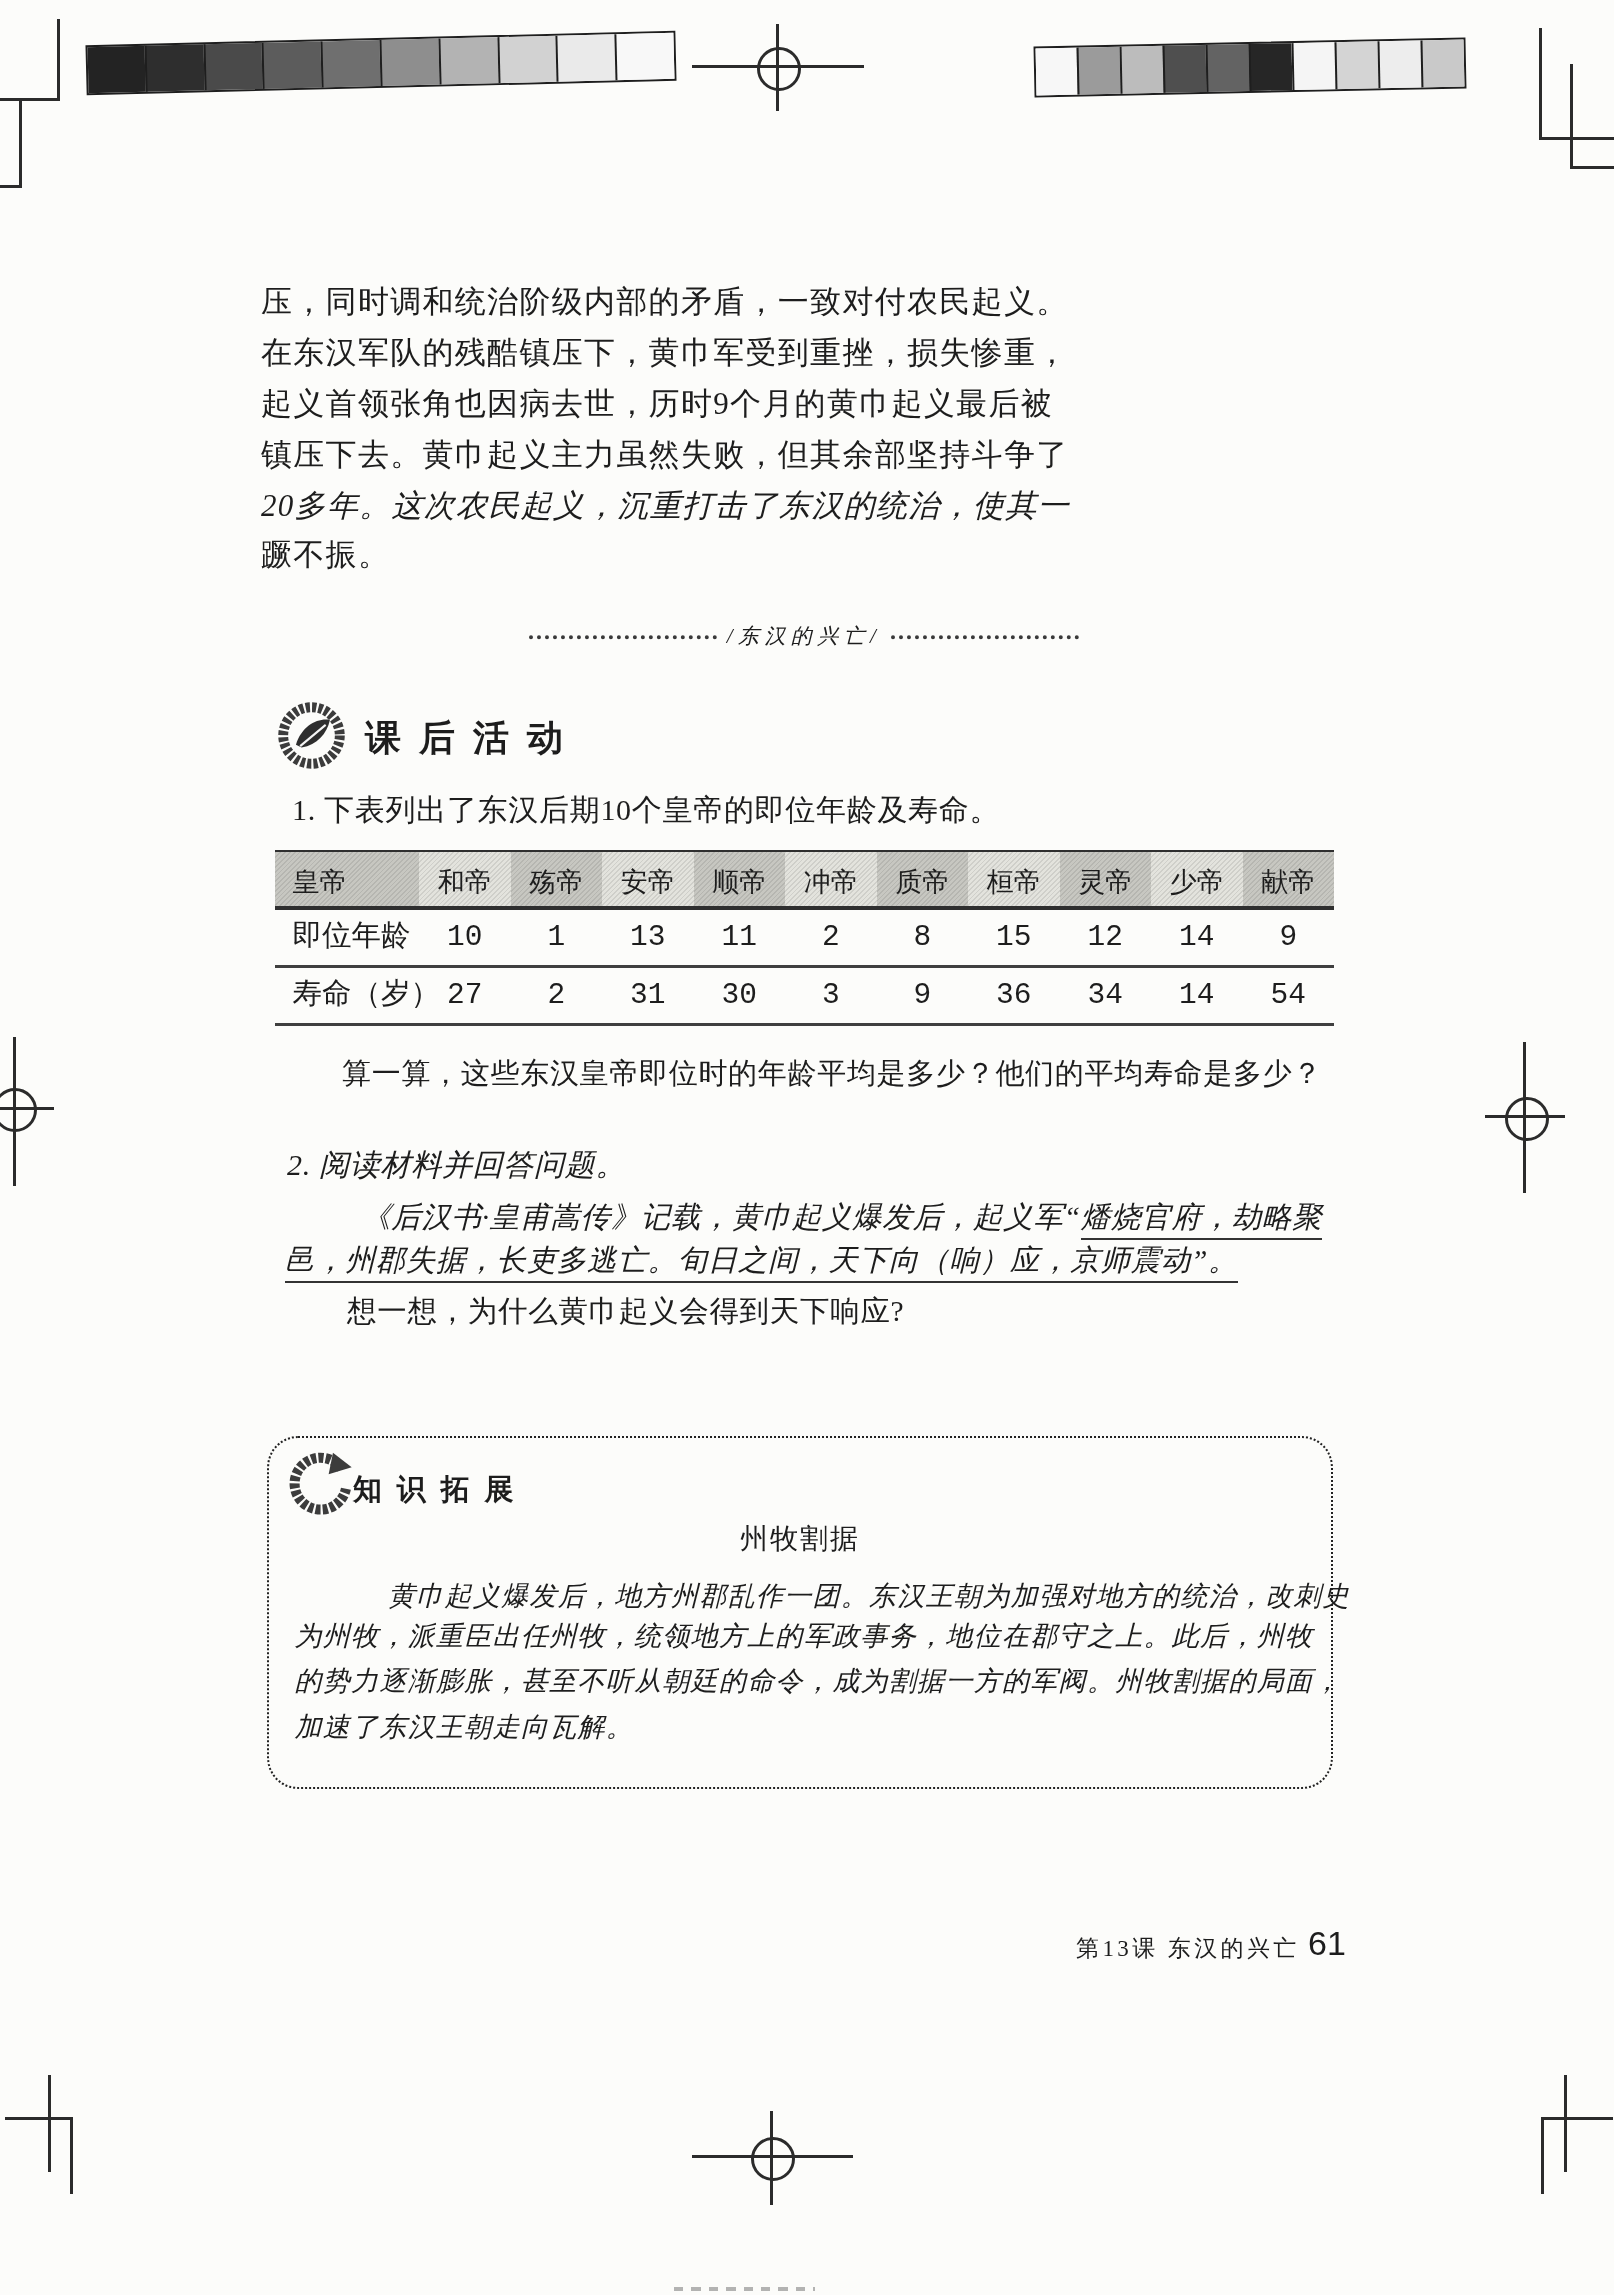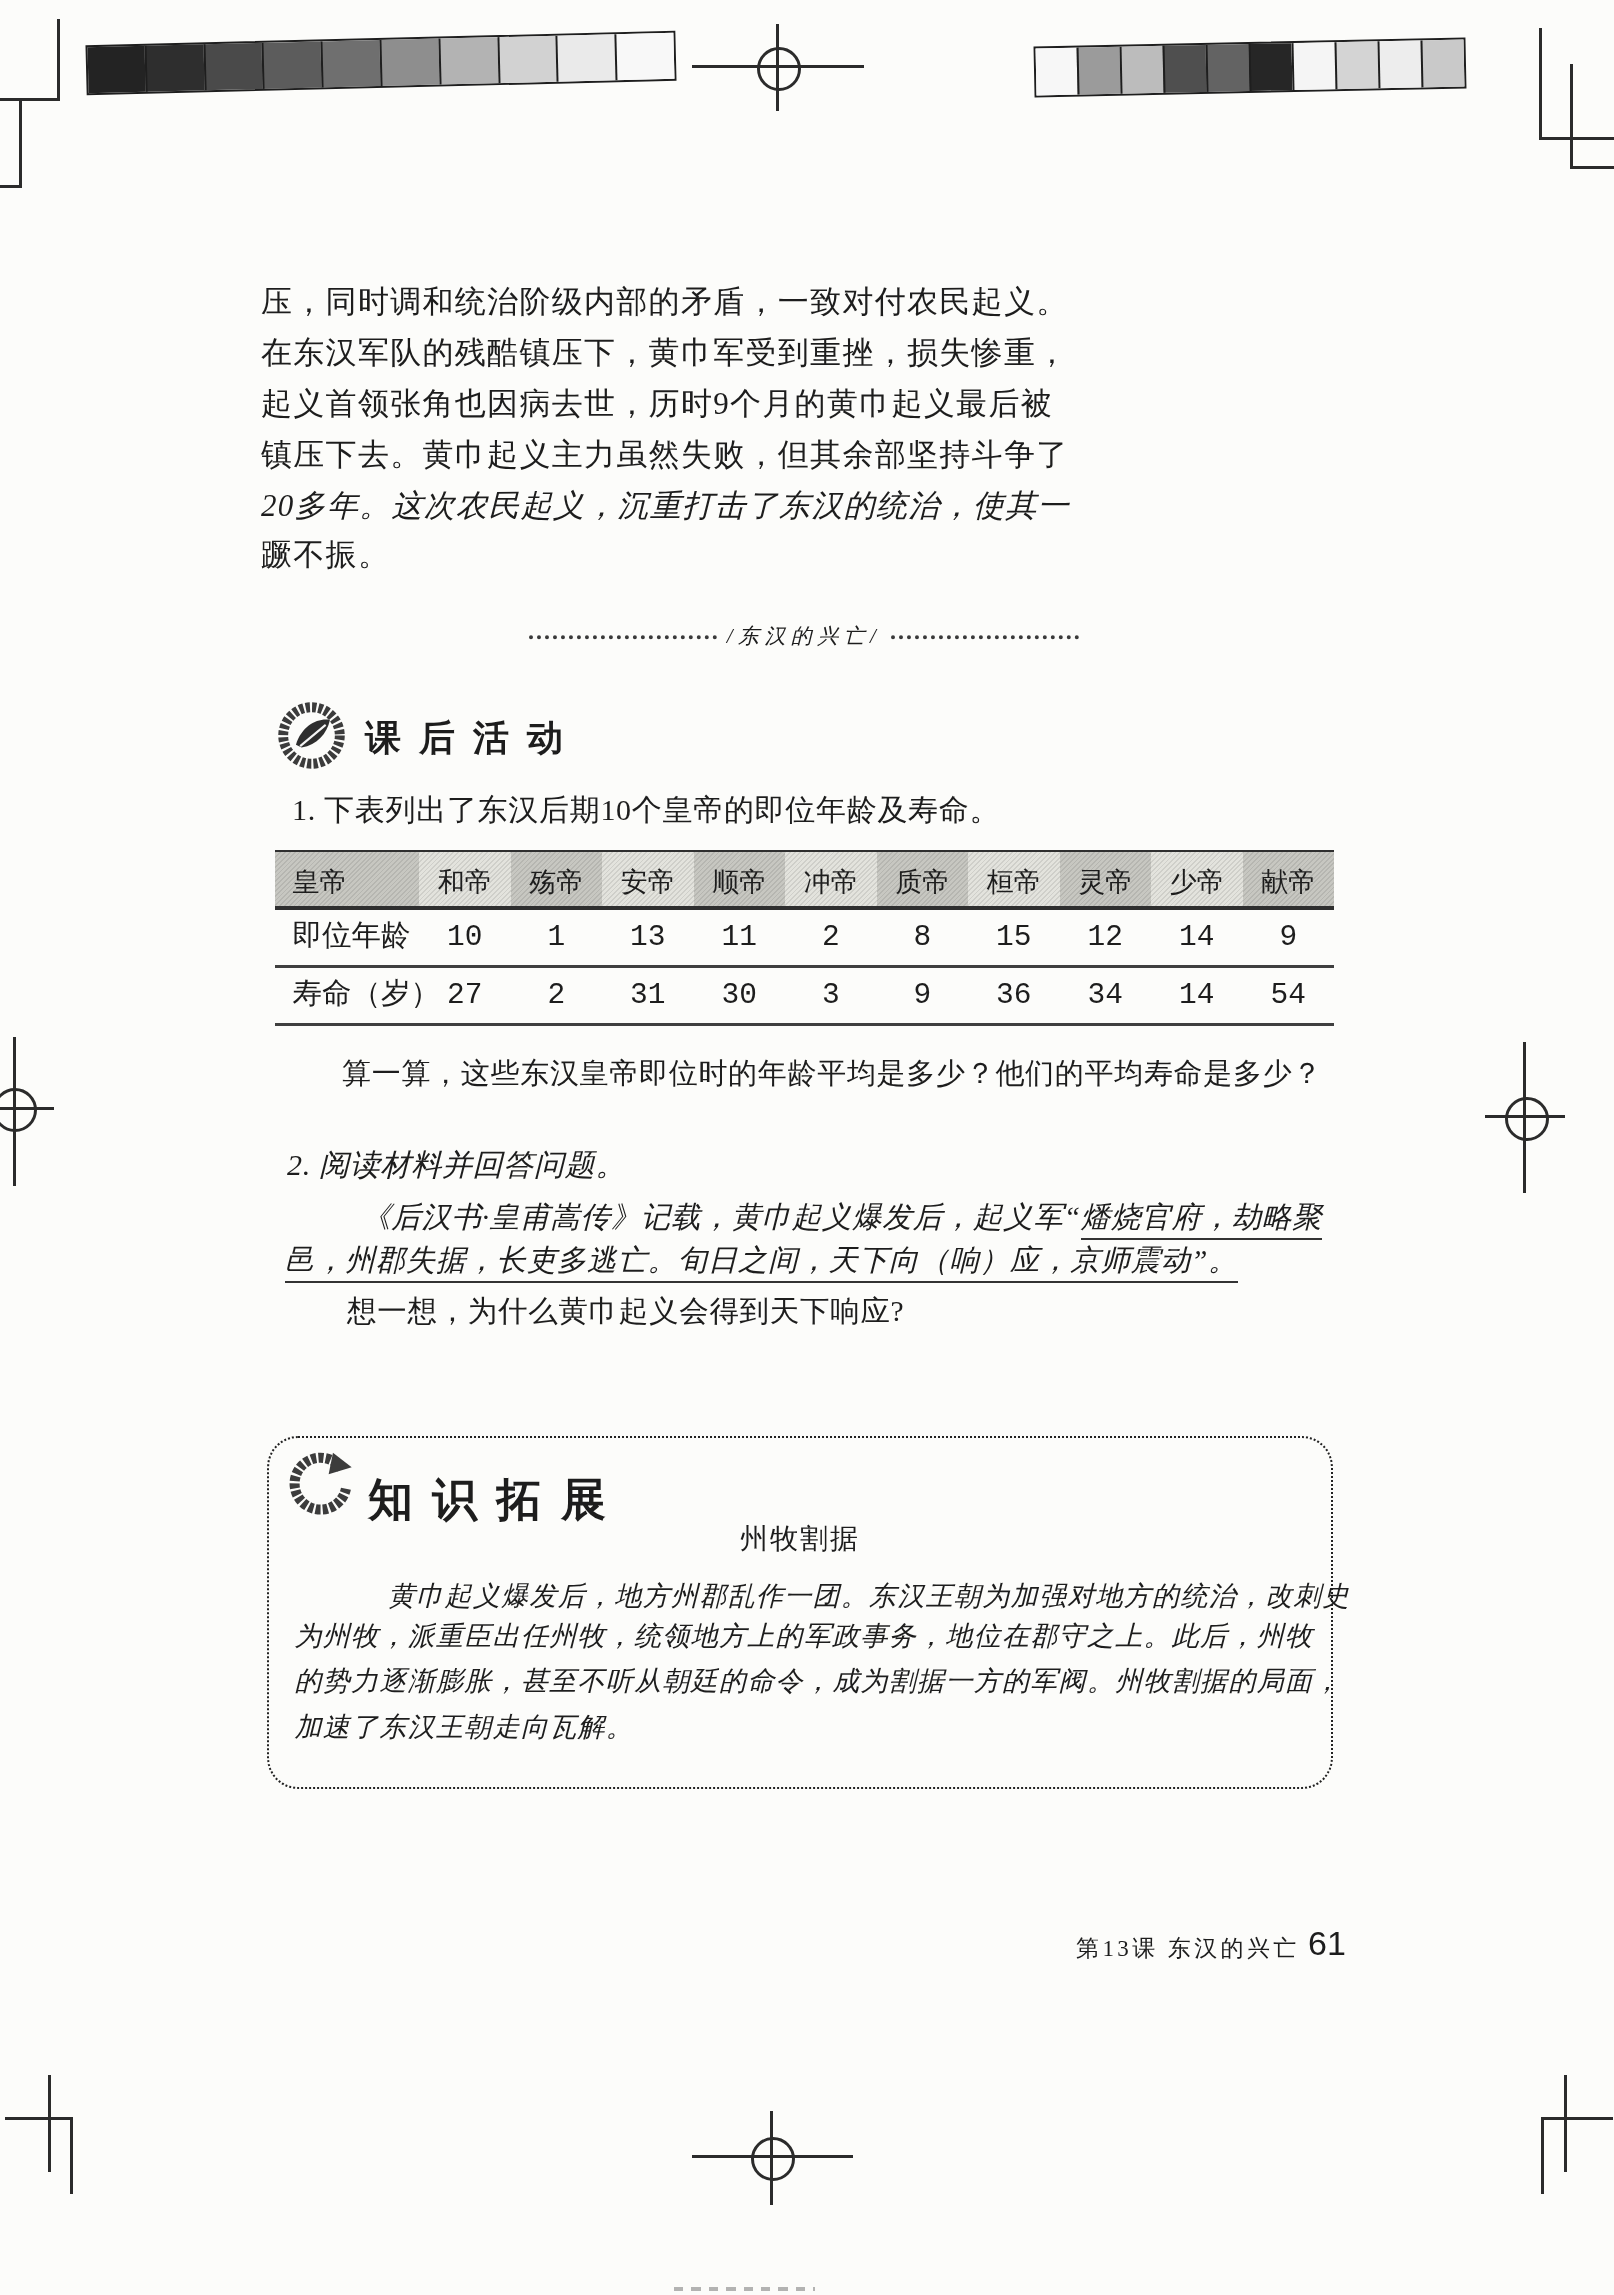--- a/index.html
+++ b/index.html
@@ -203,21 +203,21 @@
 
   <div class="qline" style="left:347px;top:1292px;font-size:29.5px;">想一想，为什么黄巾起义会得到天下响应?</div>
 
   <div class="kbox">
     <div class="sec-icon" style="left:14.7px;top:8.7px;width:72px;height:72px;">
       <svg width="72" height="72" viewBox="0 0 100 100">
         <path d="M80 30 A36 36 0 1 0 86 58" fill="none" stroke="#3c3c3c" stroke-width="14" stroke-dasharray="7 3"></path>
         <polygon points="68,8 94,28 62,38" fill="#3c3c3c"></polygon>
       </svg>
     </div>
-    <div class="sec-title" style="left:99px;top:32px;font-size:45px;letter-spacing:3.4px;">知 识 拓 展</div>
+    <div class="sec-title" style="left:84px;top:32px;font-size:29px;letter-spacing:3.4px;">知 识 拓 展</div>
     <div class="k-heading">州牧割据</div>
     <div class="kline indent" style="top:140px;margin-left:37px;">黄巾起义爆发后，地方州郡乱作一团。东汉王朝为加强对地方的统治，改刺史</div>
     <div class="kline" style="top:180px;">为州牧，派重臣出任州牧，统领地方上的军政事务，地位在郡守之上。此后，州牧</div>
     <div class="kline" style="top:225px;">的势力逐渐膨胀，甚至不听从朝廷的命令，成为割据一方的军阀。州牧割据的局面，</div>
     <div class="kline" style="top:271px;">加速了东汉王朝走向瓦解。</div>
   </div>
 
   <div class="footer-lesson">第13课  东汉的兴亡</div>
   <div class="footer-page">61</div>
 

